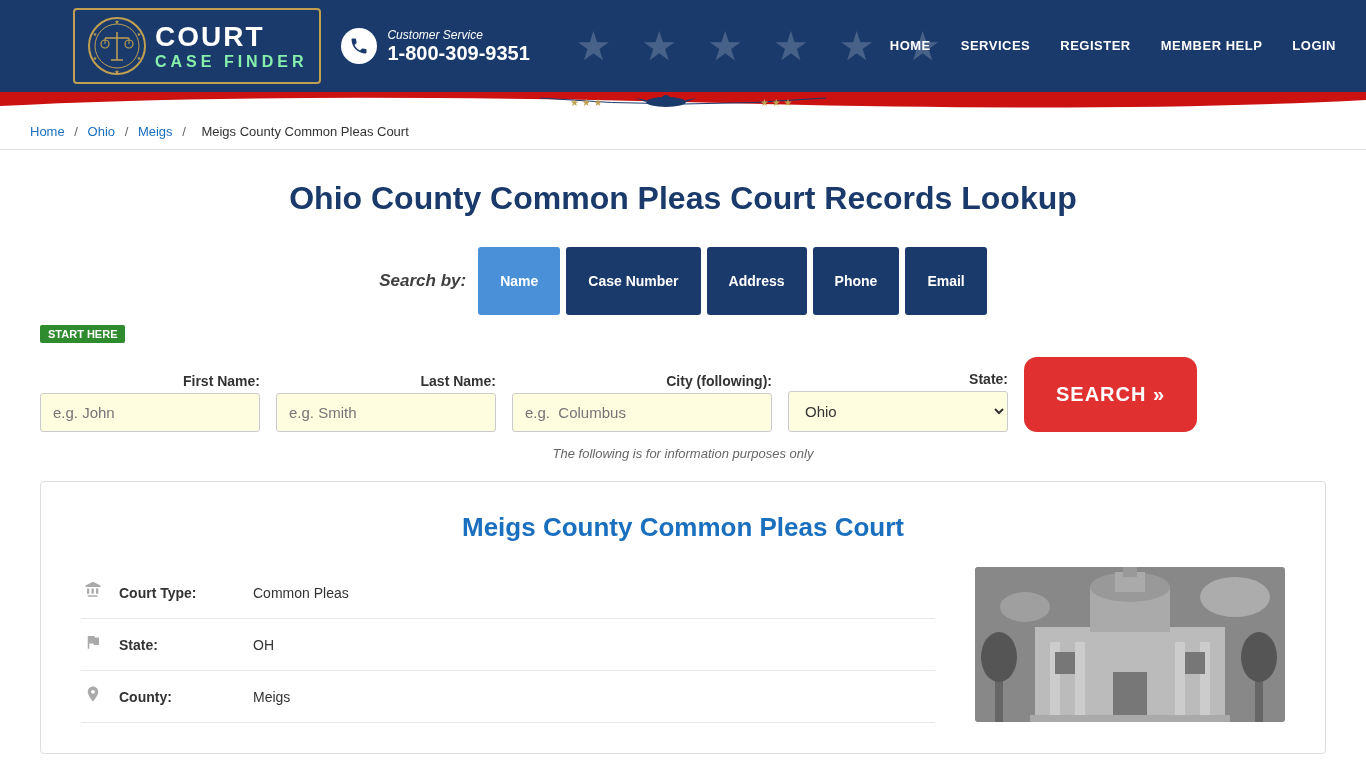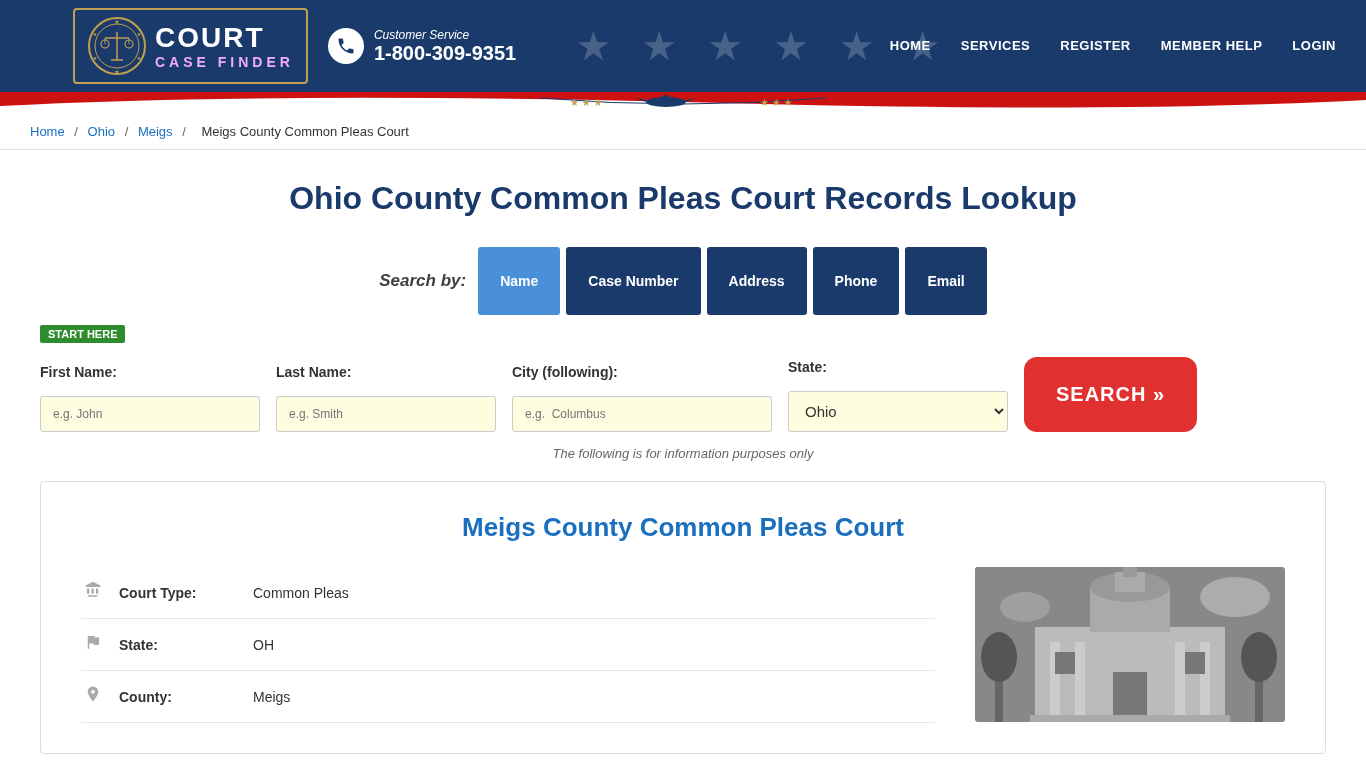--- a/index.html
+++ b/index.html
@@ -41,22 +41,22 @@
       align-items: flex-start;
     }
     .logo-court {
       font-size: 28px;
       font-weight: 900;
       color: #fff;
       letter-spacing: 2px;
       font-family: 'Arial Black', Arial, sans-serif;
     }
     .logo-case-finder {
-      font-size: 14px;
-      color: #f0abfc;
+      font-size: 16px;
+      color: #86efac;
       letter-spacing: 4px;
       font-weight: bold;
     }
     .customer-service {
       display: flex;
       align-items: center;
       gap: 10px;
       z-index: 1;
     }
     .cs-icon {
@@ -186,32 +186,33 @@
     
     .form-row {
       display: flex;
       align-items: flex-end;
       gap: 16px;
       margin-top: 6px;
     }
     .form-field {
       display: flex;
       flex-direction: column;
-      gap: 16px;
+      gap: 4px;
+      align-items: flex-end;
     }
     .form-label {
       font-weight: bold;
       font-size: 14px;
       color: #333;
     }
     .form-input {
       border: 1px solid #ccc;
       border-radius: 3px;
       padding: 10px 12px;
-      font-size: 12px;
+      font-size: 15px;
       background: #fffde0;
       color: #aaa;
       width: 220px;
     }
     .form-input-city { width: 260px; }
     .form-select {
       border: 1px solid #ccc;
       border-radius: 3px;
       padding: 10px 12px;
       font-size: 15px;

